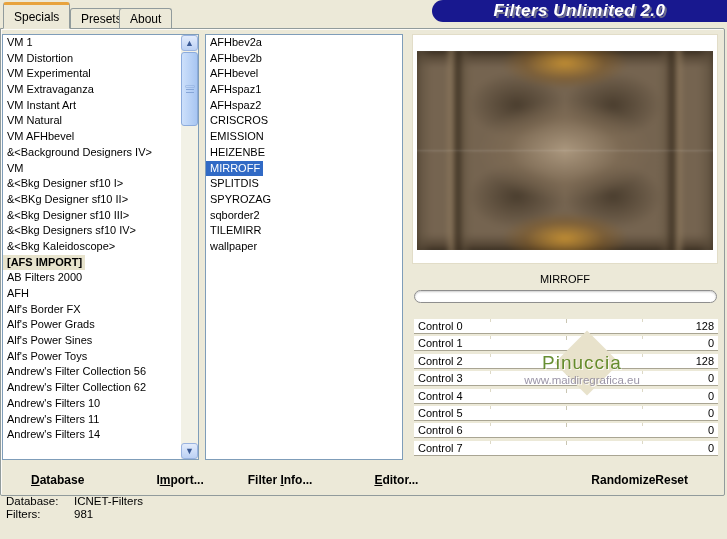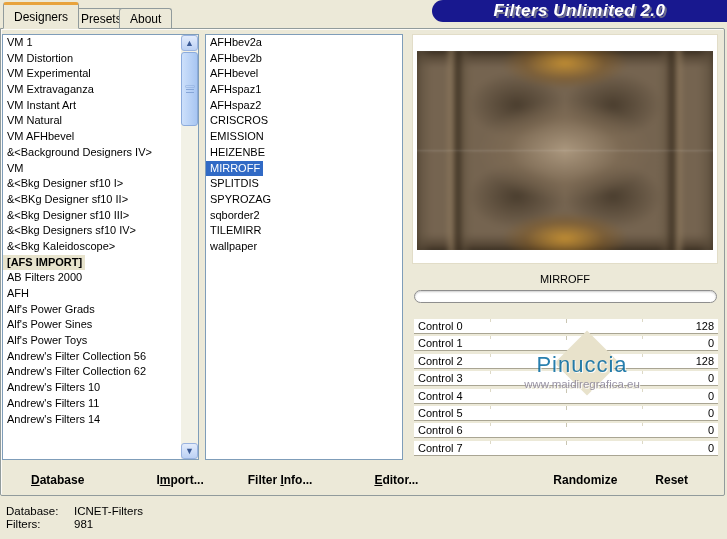--- a/index.html
+++ b/index.html
@@ -83,47 +83,47 @@
                border-bottom:1px solid #a9a593; }
   .ctl-track:before { content:""; position:absolute; left:50%; top:0; width:1px; height:4px; background:#c9c5b2; }
   .ctl-track:after  { content:""; position:absolute; left:25%; top:0; width:1px; height:3px; background:#ddd9c6;
                       box-shadow:152px 0 0 #ddd9c6; }
   .ctl-label { position:absolute; left:4px; top:1px; font-size:11px; }
   .ctl-value { position:absolute; right:4px; top:1px; font-size:11px; }
 
   .wm { position:absolute; left:60px; top:32px; width:220px; text-align:center; pointer-events:none; z-index:4; }
   .wm-diamond { position:absolute; left:92px; top:-12px; width:46px; height:46px;
                 background:#e8e2cb; transform:rotate(45deg); z-index:-1; }
-  .wm-name { font-size:22px; color:#0369a1; opacity:.85; letter-spacing:1px;
+  .wm-name { font-size:19px; color:#4d7c0f; opacity:.85; letter-spacing:1px;
              text-shadow:1px 1px 0 #fff; }
   .wm-url { font-size:11.5px; color:#908a9e; opacity:.9; text-shadow:1px 1px 0 #fff; }
 
   
   .toolbar { position:absolute; left:2px; top:436px; width:721px; height:30px;
              display:flex; align-items:center; }
   .tbtn { font-weight:bold; font-size:12px; background:none; border:none; cursor:default;
           font-family:"Liberation Sans", sans-serif; }
   .tbtn u { text-decoration:underline; }
   .tb-db { margin-left:28px; } .tb-imp { margin-left:72px; } .tb-fi { margin-left:44px; }
   .tb-ed { margin-left:62px; }
-  .tb-rand { margin-left:auto; } .tb-reset { margin-left:38px; margin-right:36px; }
-
-  
-  .statusbar { position:absolute; left:0; top:497px; width:627px; height:42px; }
+  .tb-rand { margin-left:auto; } .tb-reset { margin-right:36px; }
+
+  
+  .statusbar { position:absolute; left:0; top:487px; width:627px; height:42px; }
   .st-row { position:absolute; left:6px; font-size:11.5px; }
   .st-db { top:8px; } .st-flt { top:21px; }
   .st-lbl { display:inline-block; width:68px; }
 </style>
 </head>
 <body>
 
 <div class="tabbar">
   <div class="tab tab-presets">Presets</div>
   <div class="tab tab-about">About</div>
-  <div class="tab active tab-nav">Designers</div>
+  <div class="tab active tab-nav">Specials</div>
 </div>
 
 <div class="banner">
   <span>Filters Unlimited 2.0</span>
 </div>
 
 <div class="panel">
 
   <div class="listbox cat-box">
     <div class="cat-items" id="cat-items">
@@ -168,20 +168,23 @@
         </div>
         <div class="li-wrap">
           <div class="li">&amp;&lt;Bkg Kaleidoscope&gt;</div>
         </div>
         <div class="li-wrap"><div class="li sel-inactive">[AFS IMPORT]</div></div>
         <div class="li-wrap">
           <div class="li">AB Filters 2000</div>
         </div>
         <div class="li-wrap">
           <div class="li">AFH</div>
+        </div>
+        <div class="li-wrap">
+          <div class="li">Alf's Border FX</div>
         </div>
         <div class="li-wrap">
           <div class="li">Alf's Power Grads</div>
         </div>
         <div class="li-wrap">
           <div class="li">Alf's Power Sines</div>
         </div>
         <div class="li-wrap">
           <div class="li">Alf's Power Toys</div>
         </div>

